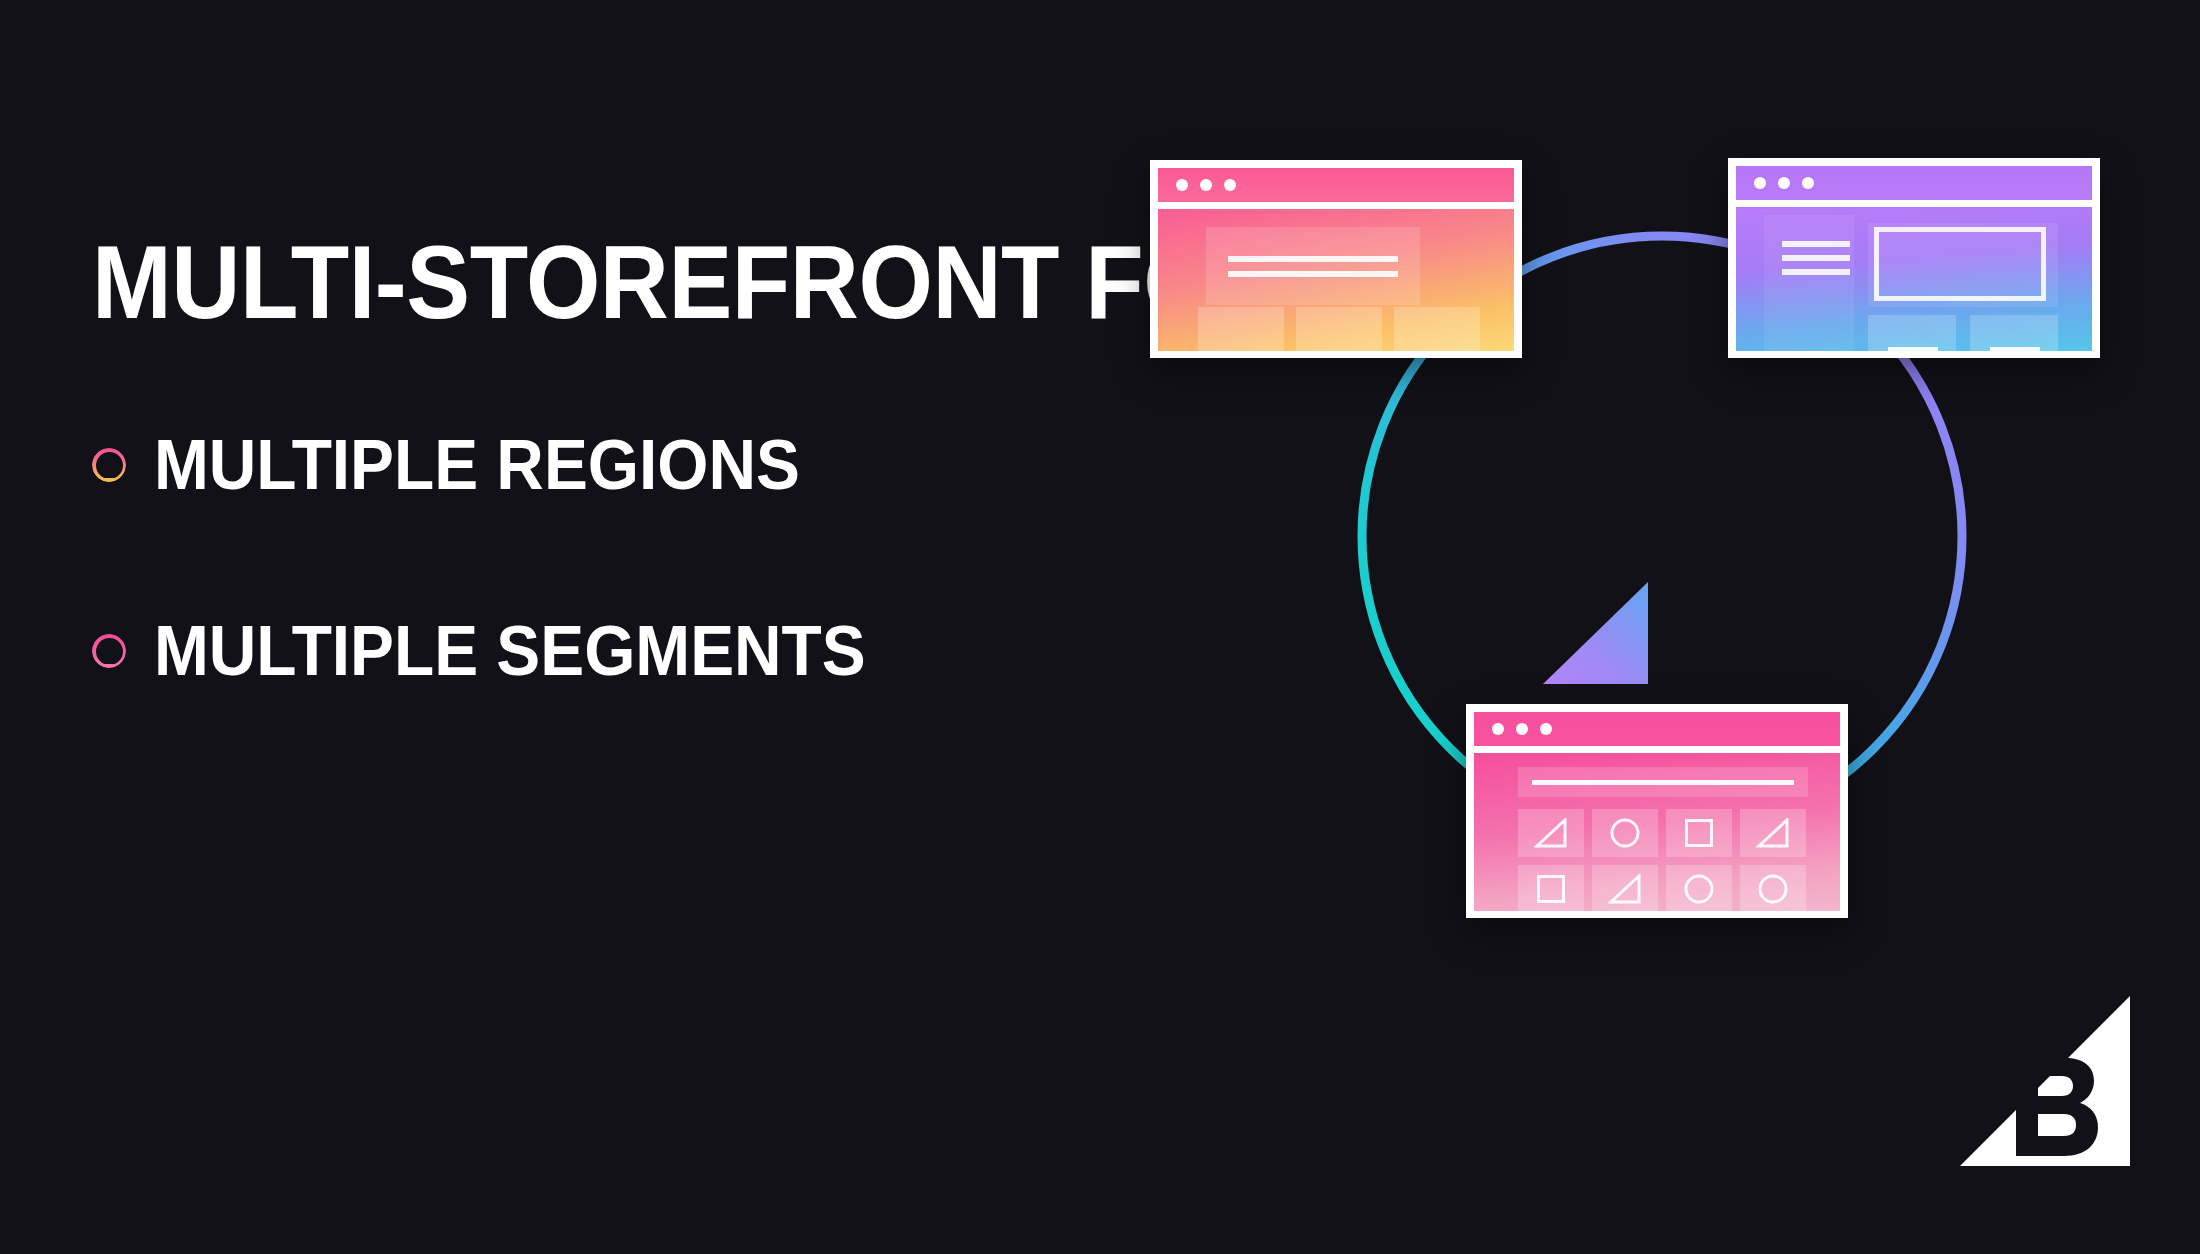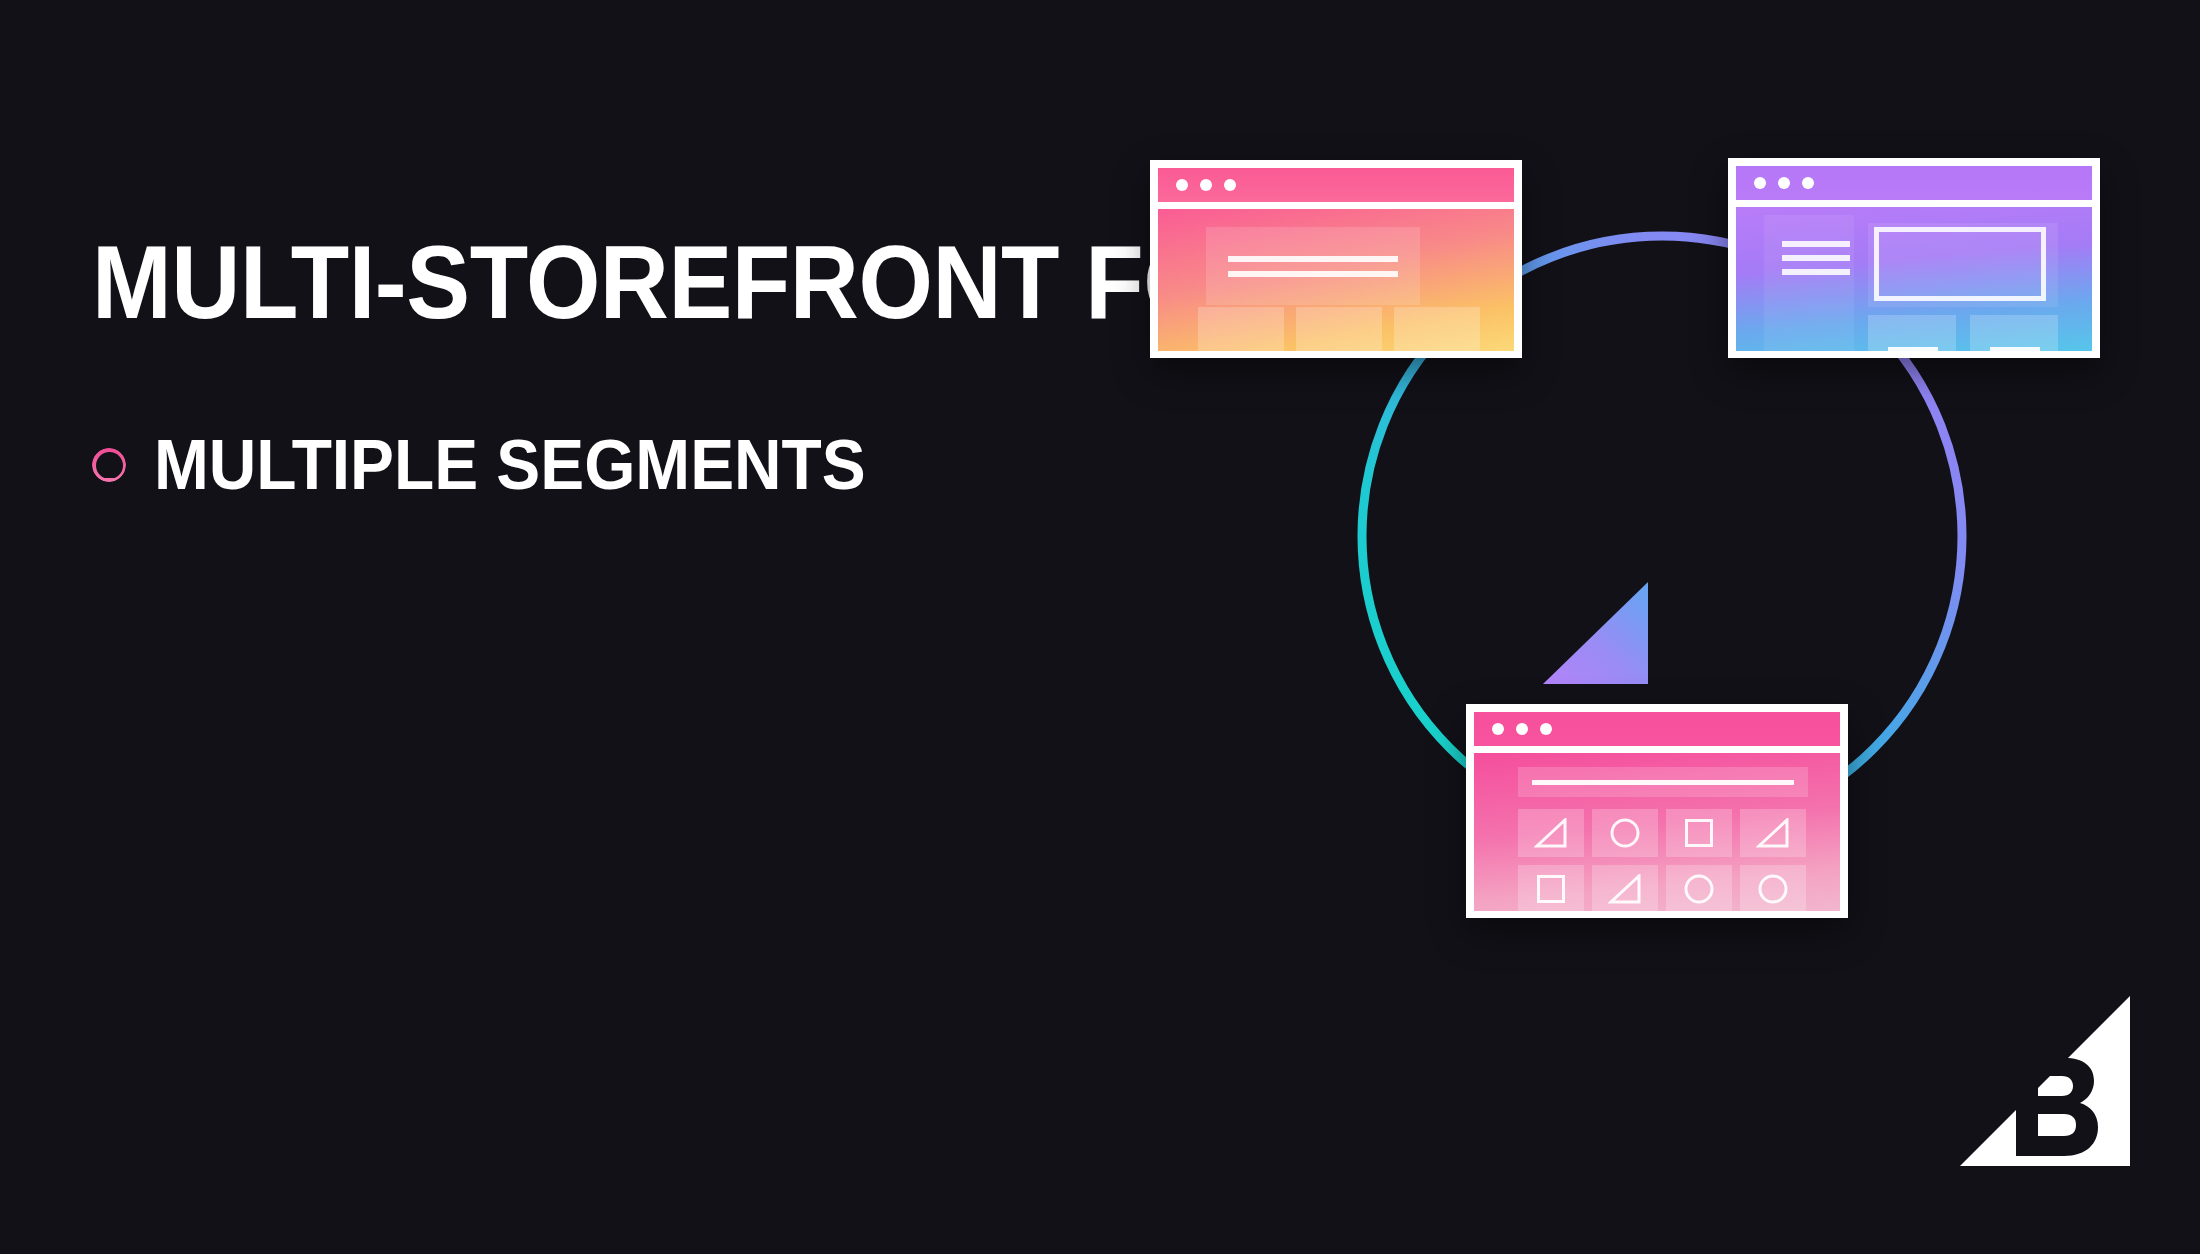--- a/index.html
+++ b/index.html
@@ -140,20 +140,24 @@
 </head>
 <body>
 
 <div class="stage">
 
   <div class="copy">
     <h1 class="headline">MULTI-STOREFRONT FOR</h1>
 
     <ul class="bullets">
 
+      <li class="bullet">
+        <span class="ring r0"></span>
+        <span class="bullet-label">MULTIPLE REGIONS</span>
+      </li>
 
 
       <li class="bullet">
         <span class="ring r2"></span>
         <span class="bullet-label">MULTIPLE SEGMENTS</span>
       </li>
 
     </ul>
   </div>
 

